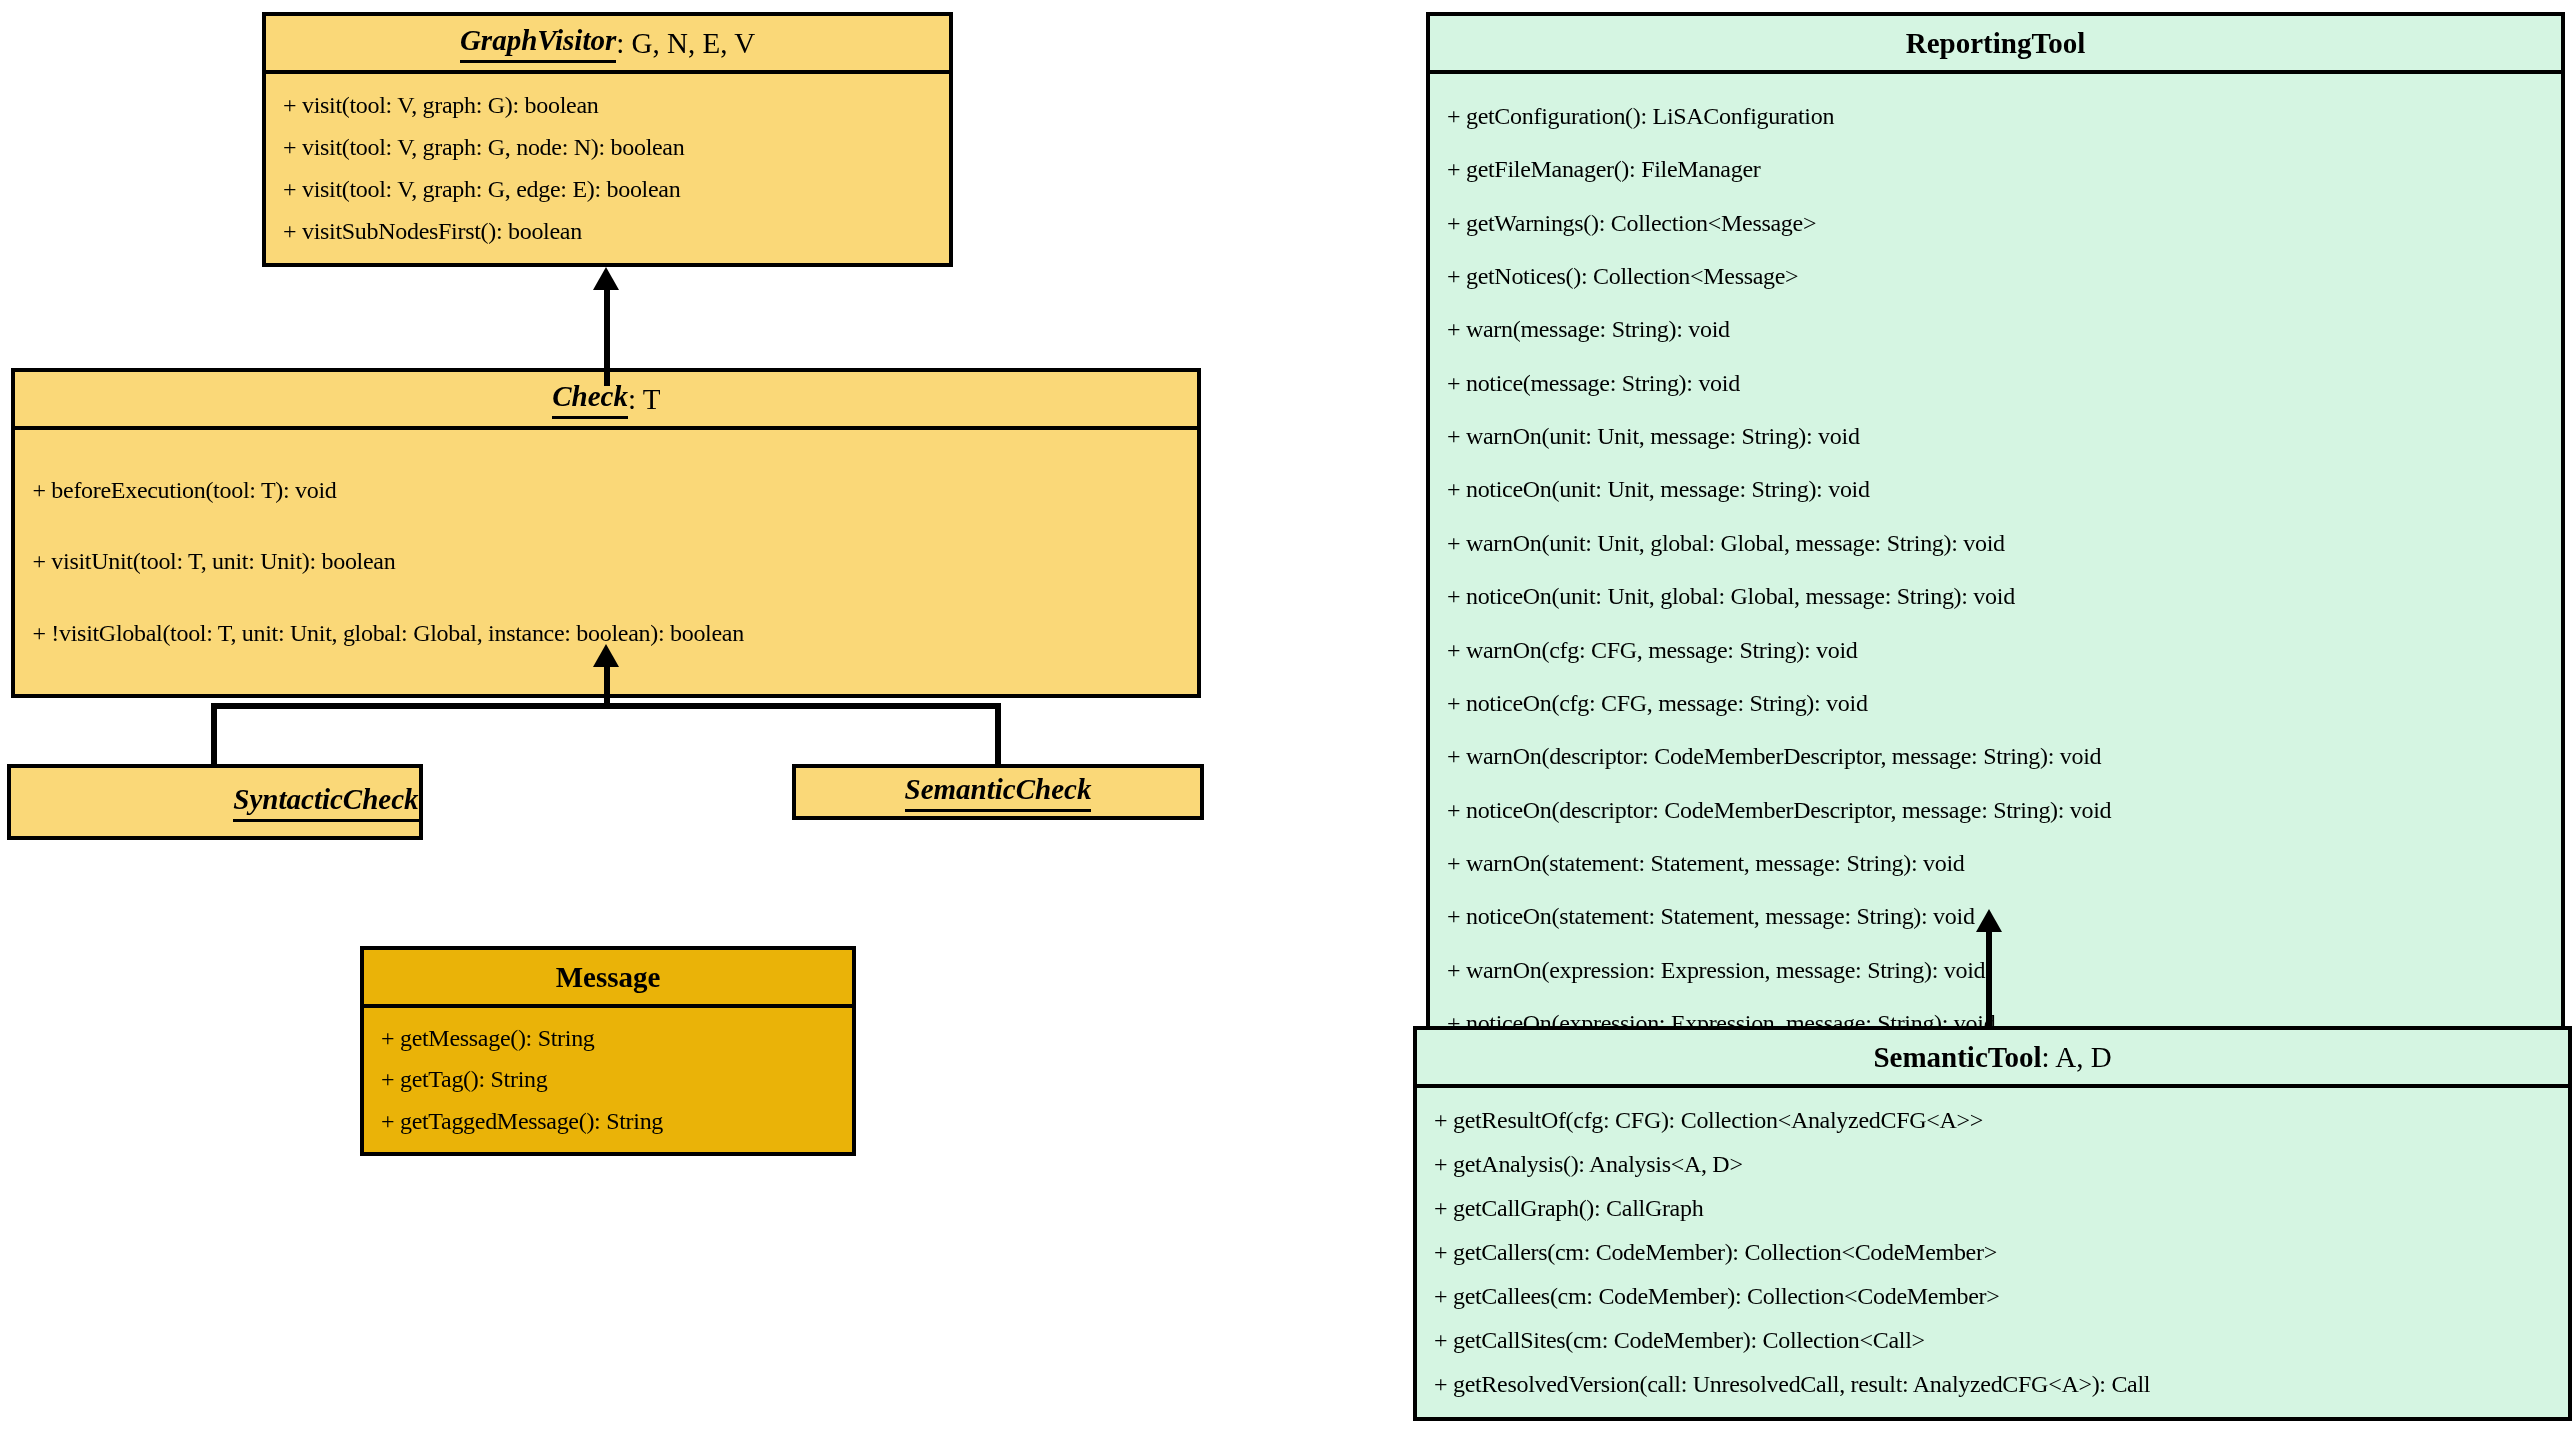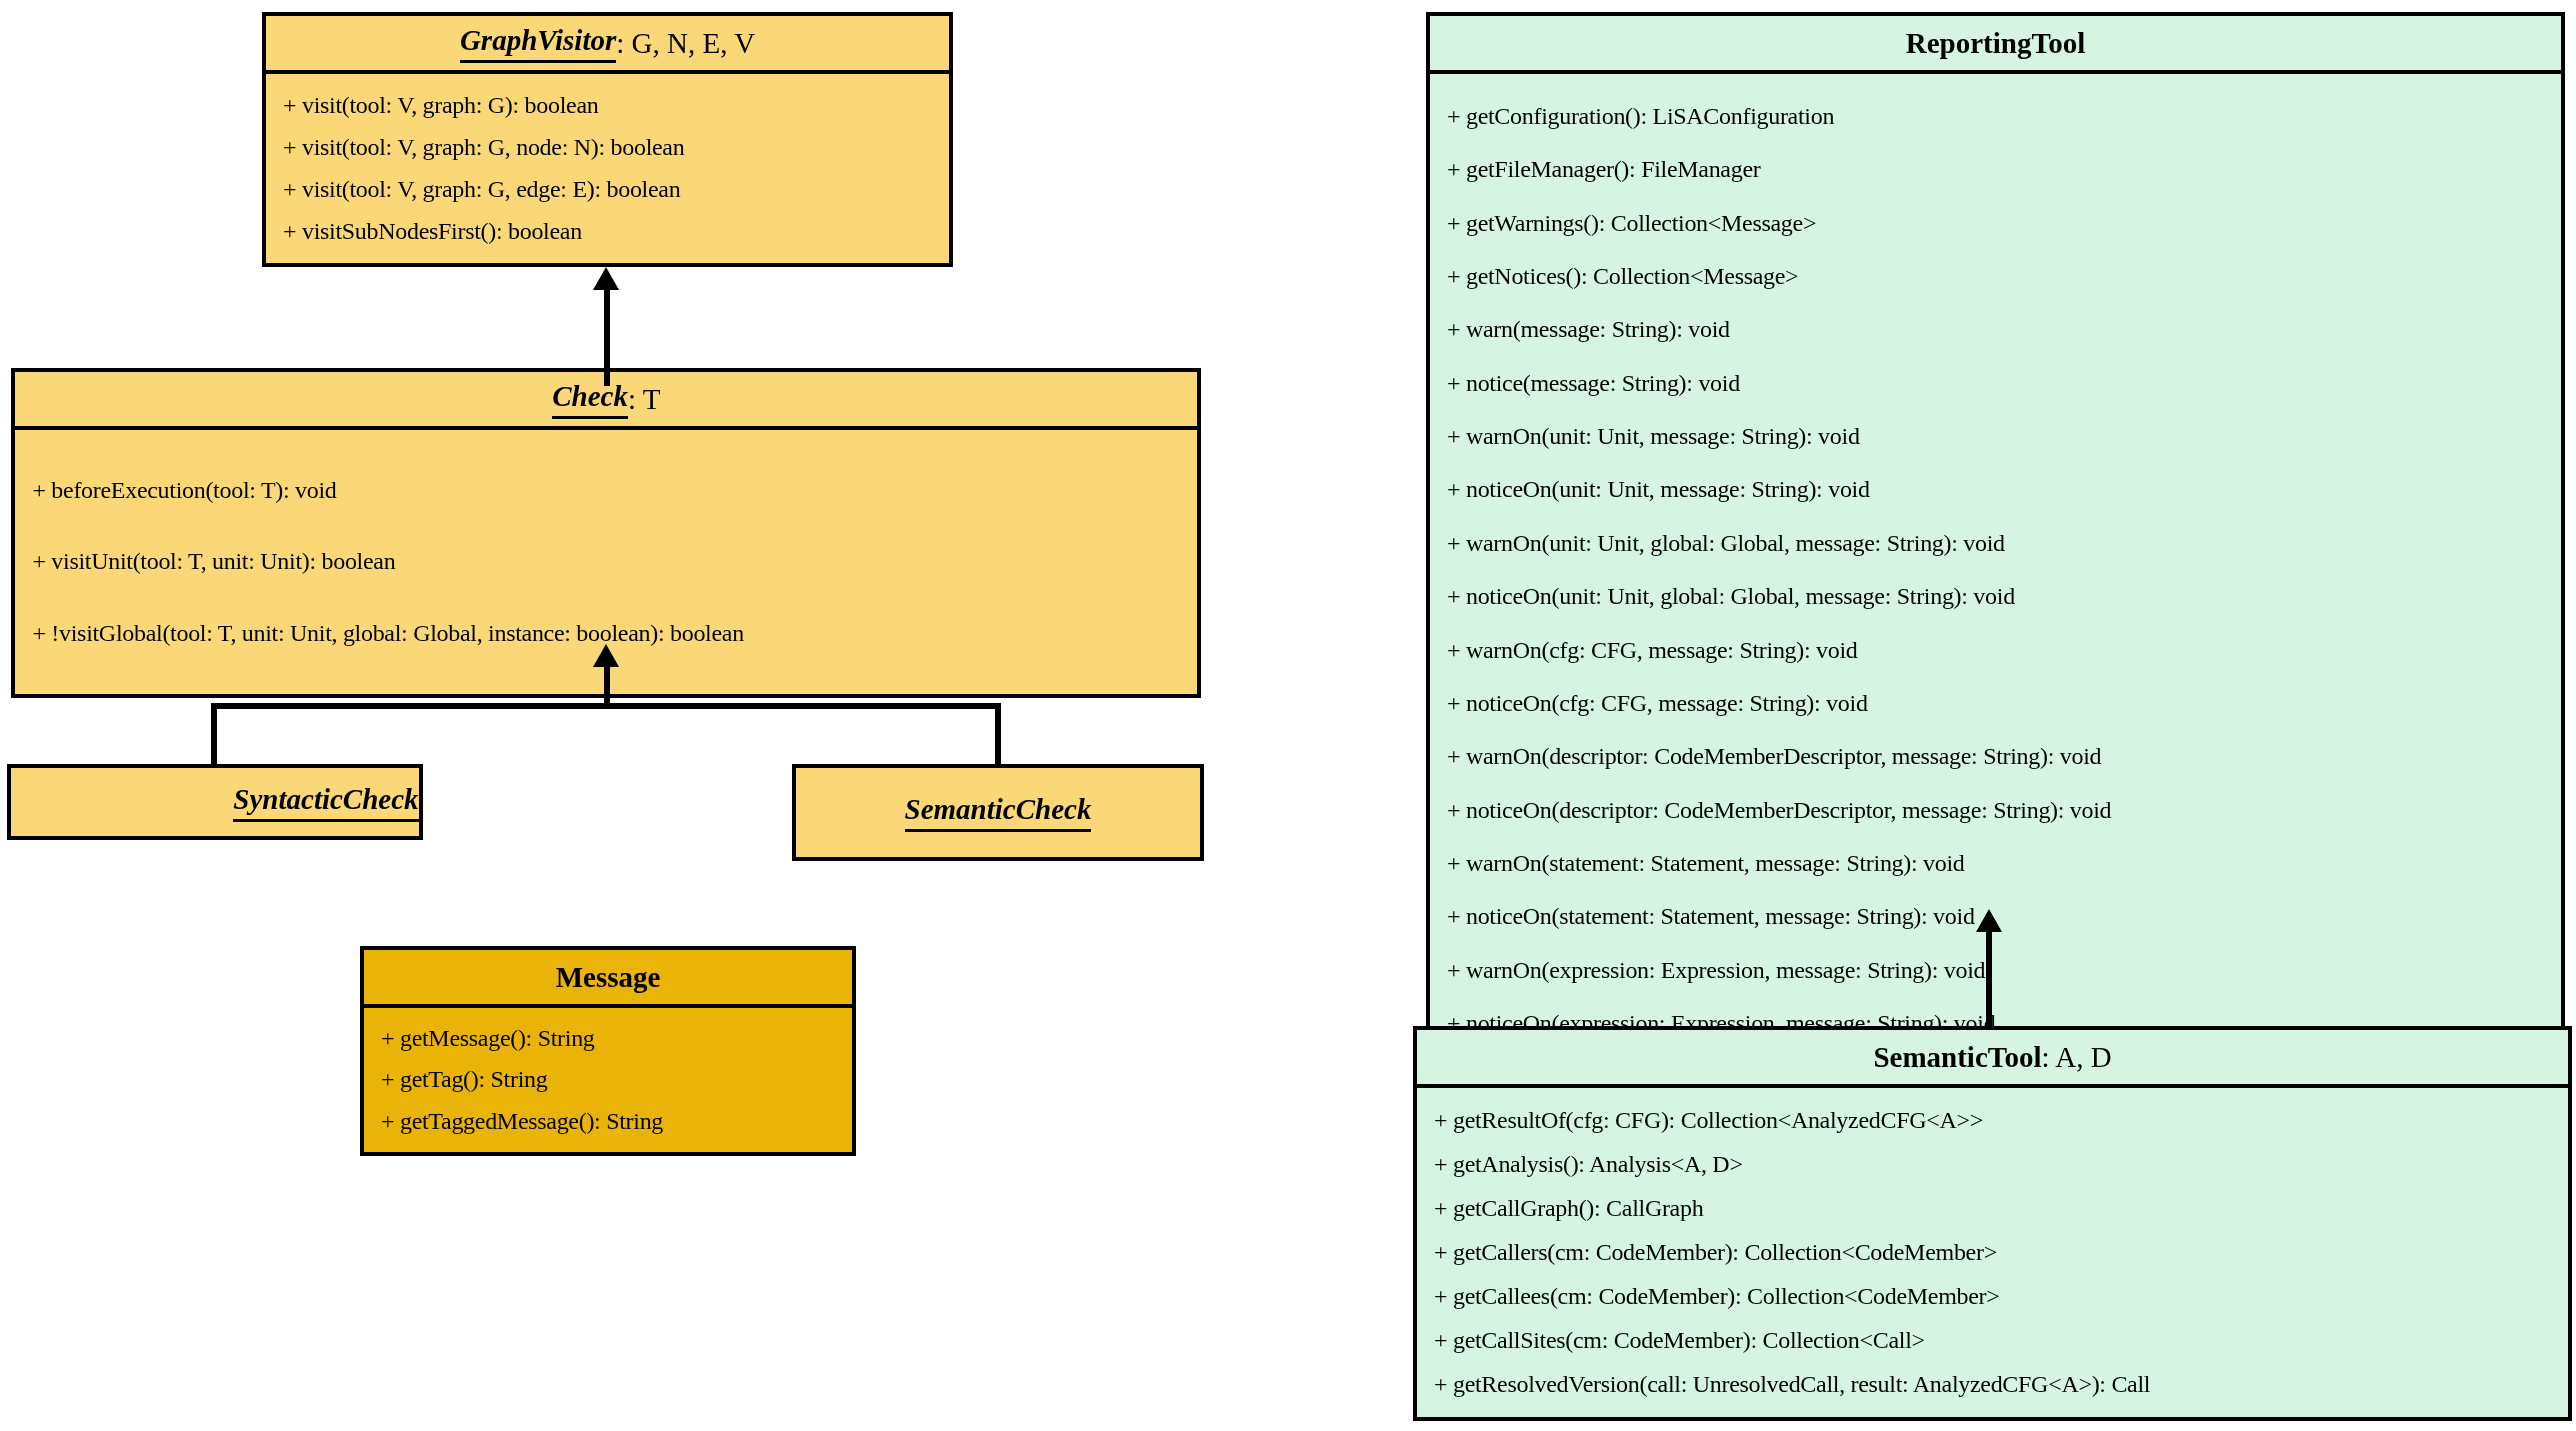--- a/index.html
+++ b/index.html
@@ -66,21 +66,21 @@
     <div class="method-row">+ !visitGlobal(tool: T, unit: Unit, global: Global, instance: boolean): boolean</div>
   </div>
 </div>
 
 <div class="uml-class header-only" style="left: 6.6px; top: 764px; width: 416px; height: 76px; background: rgb(250, 216, 120); align-items: flex-end;">
   <div class="class-header">
     <span class="class-name abstract">SyntacticCheck</span>
   </div>
 </div>
 
-<div class="uml-class header-only" style="left: 792px; top: 764px; width: 412px; height: 97px; background: rgb(250, 216, 120);">
+<div class="uml-class header-only" style="left: 792px; top: 764px; width: 412px; height: 56px; background: rgb(250, 216, 120);">
   <div class="class-header">
     <span class="class-name abstract">SemanticCheck</span>
   </div>
 </div>
 
 <div class="uml-class" style="left: 360px; top: 922px; width: 496px; height: 210px; background: #eab308; margin-top: 24px;">
   <div class="class-header">
     <span class="class-name">Message</span>
   </div>
   <div class="class-body">

